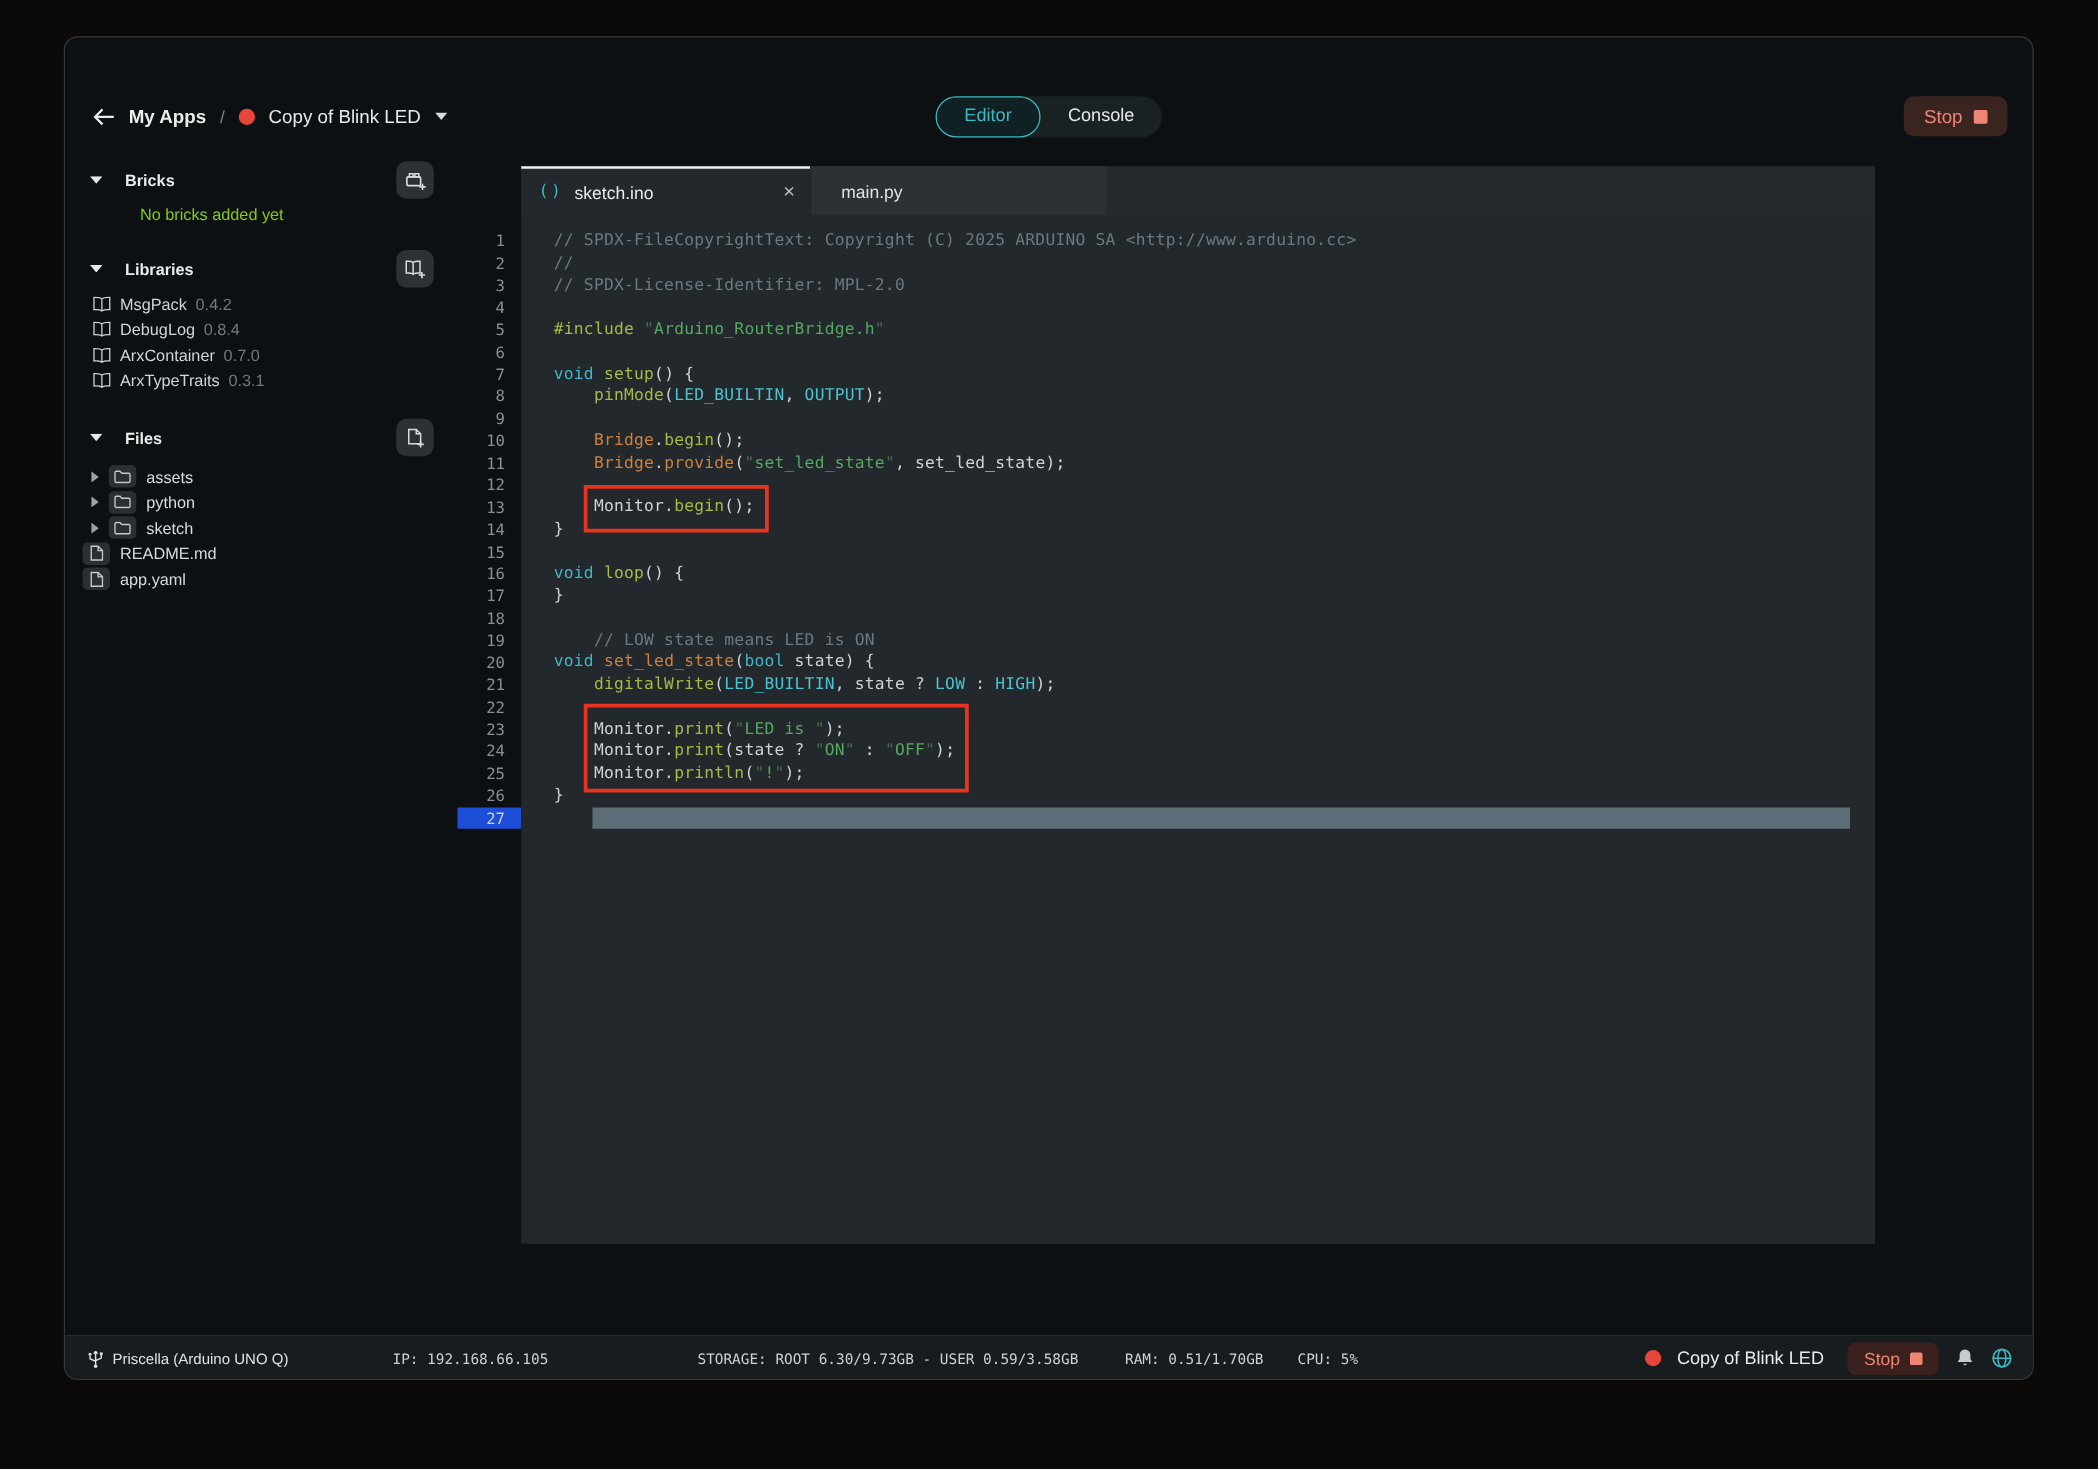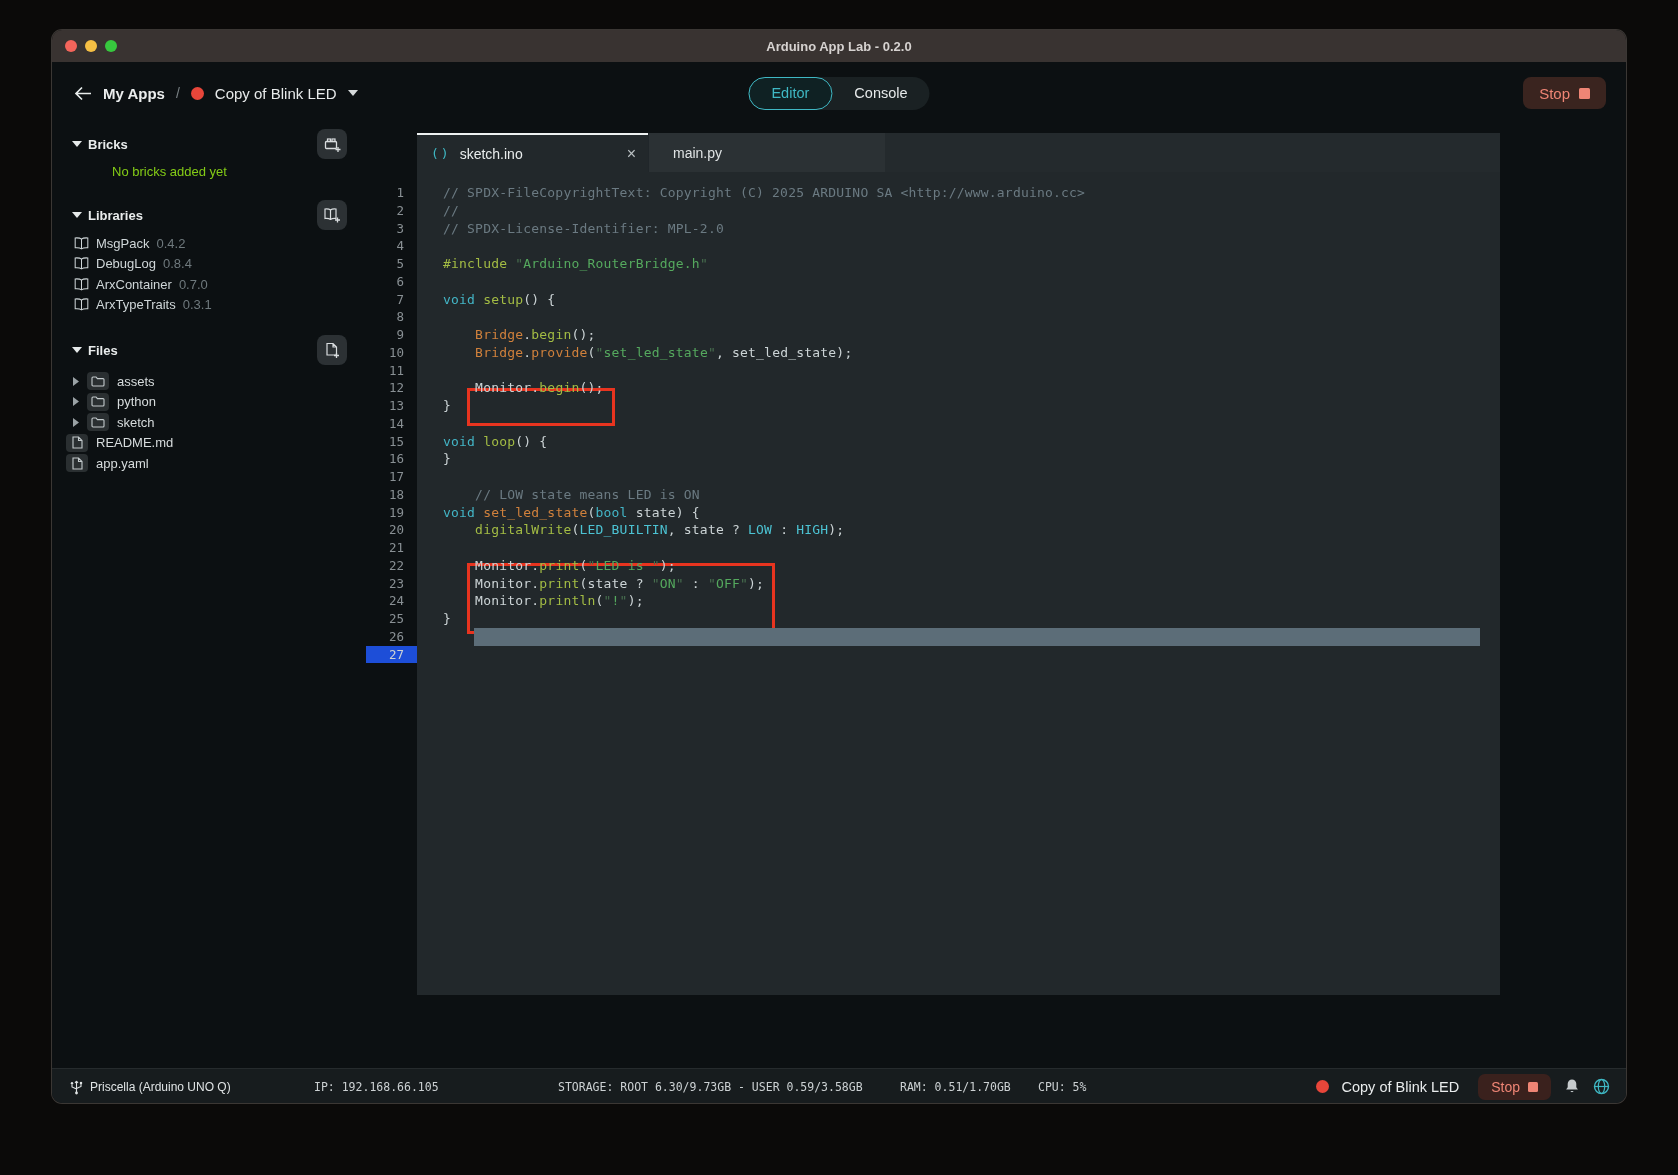--- a/index.html
+++ b/index.html
@@ -24,21 +24,21 @@
   .toggle-wrap{position:absolute;left:50%;transform:translateX(-50%);display:flex;align-items:center;
                background:#1a2123;border-radius:17px;height:33px;}
   .toggle-seg{font-size:14.5px;padding:0 22px;height:33px;display:flex;align-items:center;border-radius:17px;
               color:#e6e9ea;box-sizing:border-box;cursor:default;}
   .toggle-seg.active{border:1px solid var(--accent_teal);color:var(--accent_teal);background:#0f2123;}
   .stopbtn{position:absolute;right:20px;display:flex;align-items:center;gap:9px;height:32px;padding:0 16px;
            background:var(--stop_bg);border-radius:8px;color:var(--stop_text);font-size:15px;cursor:default;}
   .stop-square{width:11px;height:11px;background:var(--stop_text);border-radius:1.5px;}
   
   .sidebar{position:absolute;left:0;top:95px;width:314px;height:870px;}
-  .sec{position:absolute;left:0;width:100%;height:30px;display:flex;align-items:center;gap:6px;padding-left:20px;box-sizing:border-box;}
+  .sec{position:absolute;left:0;width:100%;height:30px;display:flex;align-items:center;gap:18px;padding-left:20px;box-sizing:border-box;}
   .sec-title{font-size:13px;font-weight:bold;color:#e9ecec;}
   .sec-btn{position:absolute;right:19px;top:0;width:30px;height:30px;background:#2c3134;border-radius:8px;
            display:flex;align-items:center;justify-content:center;cursor:default;}
   .empty-text{position:absolute;left:20px;top:39px;font-size:13px;color:#84cc16;margin-left:40px;}
   .lib-list{position:absolute;left:0;top:108px;width:100%;}
   .lib-item{height:20.5px;display:flex;align-items:center;gap:7px;padding-left:22px;}
   .lib-name{font-size:13px;color:#cfd6d8;}
   .lib-ver{font-size:13px;color:#6f797d;}
   .tree{position:absolute;left:0;top:246px;width:100%;}
   .tree-row{height:20.5px;display:flex;align-items:center;}
@@ -85,28 +85,20 @@
            border-radius:7px;color:var(--stop_text);font-size:14px;cursor:default;}
   .sb-stop .stop-square{width:10px;height:10px;}
   svg{display:block;}
 </style>
 </head>
 <body>
 
 <div class="canvas">
   <div class="window">
 
-    <div class="titlebar">
-      <div class="lights">
-        <span class="light r"></span>
-        <span class="light y"></span>
-        <span class="light g"></span>
-      </div>
-      <div class="win-title">Arduino App Lab - 0.2.0</div>
-    </div>
 
     <div class="appheader">
       <div class="crumbs">
         <span>
           <svg width="18" height="15" viewBox="0 0 18 15">
               <path d="M8 1.5 L2 7.5 L8 13.5 M2 7.5 H17" stroke="#e8ecec" stroke-width="1.7" fill="none"></path>
             </svg>
         </span>
         <span class="crumb-myapps">My Apps</span>
         <span class="crumb-sep">/</span>
@@ -310,20 +302,21 @@
         <div class="code-pane" id="code-pane">
           <div class="hl-box" id="hl-box-1"></div>
           <div class="hl-box" id="hl-box-2"></div>
         <div class="code-line"><span class="t-c">// SPDX-FileCopyrightText: Copyright (C) 2025 ARDUINO SA &lt;http://www.arduino.cc&gt;</span></div>
             <div class="code-line"><span class="t-c">//</span></div>
             <div class="code-line"><span class="t-c">// SPDX-License-Identifier: MPL-2.0</span></div>
             <div class="code-line"></div>
             <div class="code-line"><span class="t-fn">#include</span><span class="t-d"> </span><span class="t-q">"</span><span class="t-s">Arduino_RouterBridge.h</span><span class="t-q">"</span></div>
             <div class="code-line"></div>
             <div class="code-line"><span class="t-kw">void</span><span class="t-d"> </span><span class="t-fn">setup</span><span class="t-d">() {</span></div>
+            <div class="code-line"><span class="t-d">    </span><span class="t-fn">pinMode</span><span class="t-d">(</span><span class="t-ct">LED_BUILTIN</span><span class="t-d">, </span><span class="t-ct">OUTPUT</span><span class="t-d">);</span></div>
             <div class="code-line"></div>
             <div class="code-line"><span class="t-d">    </span><span class="t-cl">Bridge</span><span class="t-d">.</span><span class="t-fn">begin</span><span class="t-d">();</span></div>
             <div class="code-line"><span class="t-d">    </span><span class="t-cl">Bridge</span><span class="t-d">.</span><span class="t-cl">provide</span><span class="t-d">(</span><span class="t-q">"</span><span class="t-s">set_led_state</span><span class="t-q">"</span><span class="t-d">, set_led_state);</span></div>
             <div class="code-line"></div>
             <div class="code-line"><span class="t-d">    Monitor.</span><span class="t-fn">begin</span><span class="t-d">();</span></div>
             <div class="code-line"><span class="t-d">}</span></div>
             <div class="code-line"></div>
             <div class="code-line"><span class="t-kw">void</span><span class="t-d"> </span><span class="t-fn">loop</span><span class="t-d">() {</span></div>
             <div class="code-line"><span class="t-d">}</span></div>
             <div class="code-line"></div>

